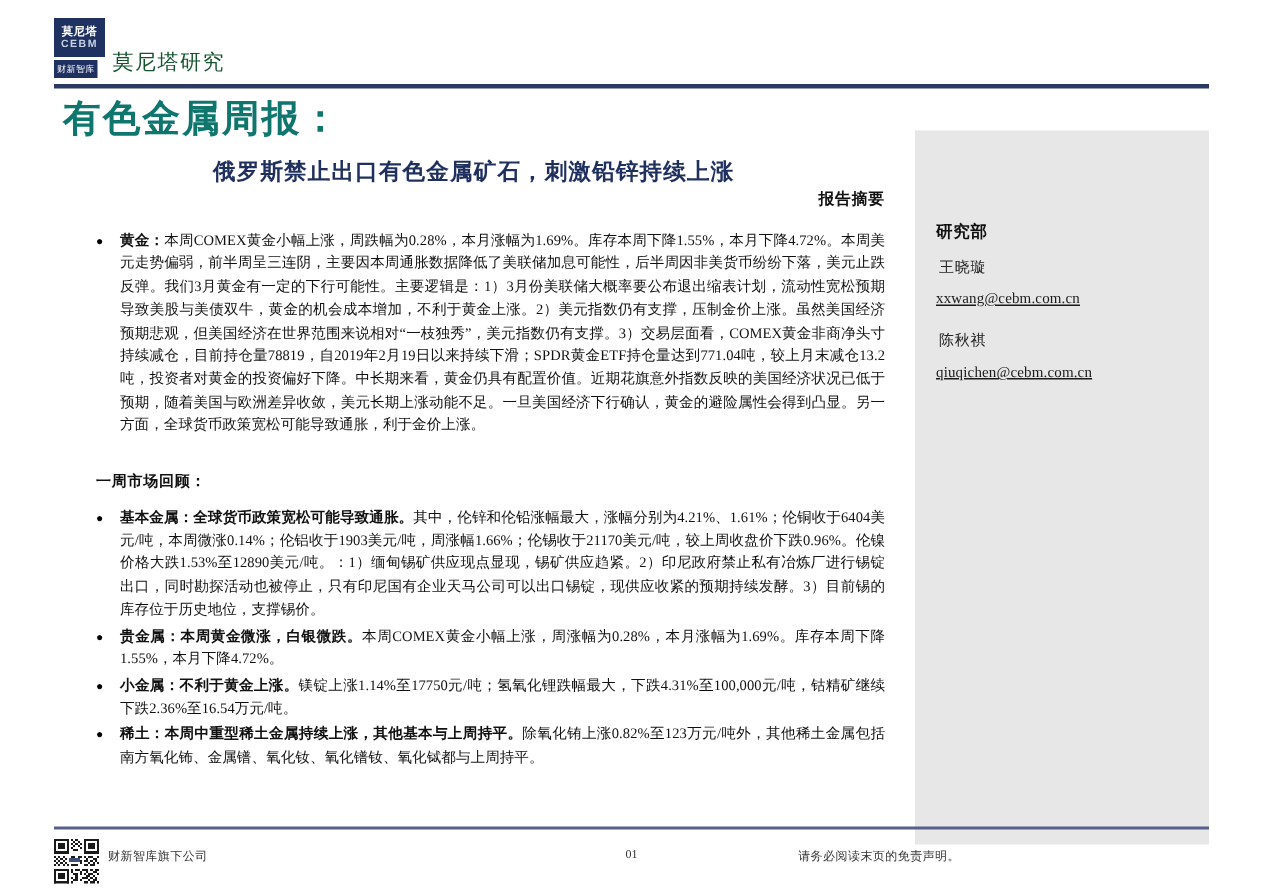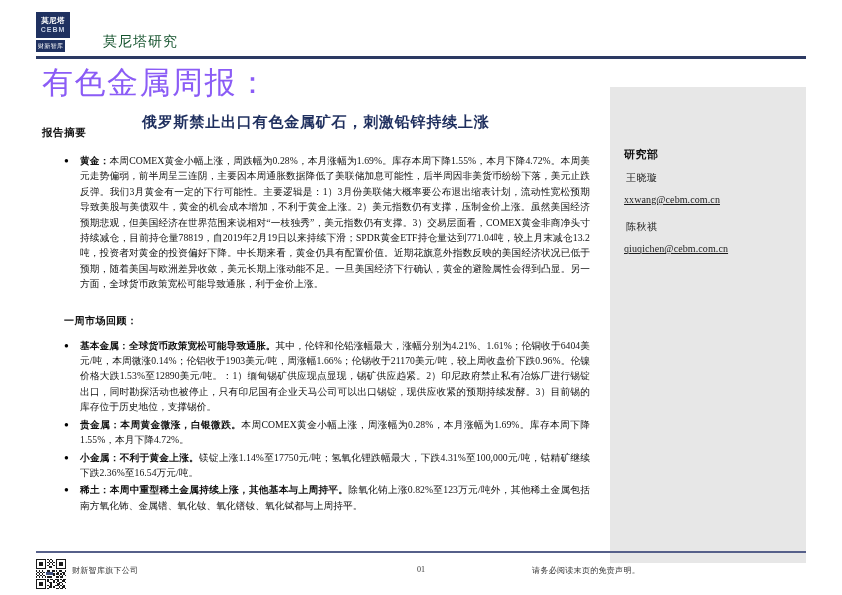--- a/index.html
+++ b/index.html
@@ -27,21 +27,20 @@
     left: 0; top: 0;
     width: 842px;
     height: 58px;
   }
   .logo-wrap {
     position: absolute;
     left: 36px;
     top: 12px;
     display: flex;
     align-items: flex-end;
-    gap: 28px;
   }
   .logo-mark {
     width: 34px;
     height: 26px;
     background: #1f3160;
     display: flex;
     flex-direction: column;
     align-items: center;
     justify-content: center;
     line-height: 1;
@@ -102,23 +101,23 @@
   }
 
   
   .title-block {
     position: absolute;
     left: 42px;
     top: 64px;
     width: 545px;
   }
   .main-title {
-    font-size: 31px;
-    font-weight: normal;
-    color: #8b5cf6;
+    font-size: 25px;
+    font-weight: bold;
+    color: #0f766e;
     letter-spacing: 1.5px;
     line-height: 1.25;
   }
   .sub-title {
     font-size: 15px;
     font-weight: bold;
     color: #1f2f5e;
     letter-spacing: 0.8px;
     margin-top: 10px;
     padding-left: 100px;
@@ -168,20 +167,21 @@
     left: 42px;
     top: 126px;
     width: 548px;
   }
   .section-head {
     font-size: 10.5px;
     font-weight: bold;
     color: #111111;
     letter-spacing: 0.6px;
     margin: 0 0 6px 0;
+    text-align: right;
   }
   .sub-head {
     font-size: 10px;
     font-weight: bold;
     color: #111111;
     letter-spacing: 0.5px;
     margin: 0 0 3px 22px;
   }
   .bullet-row {
     display: flex;

